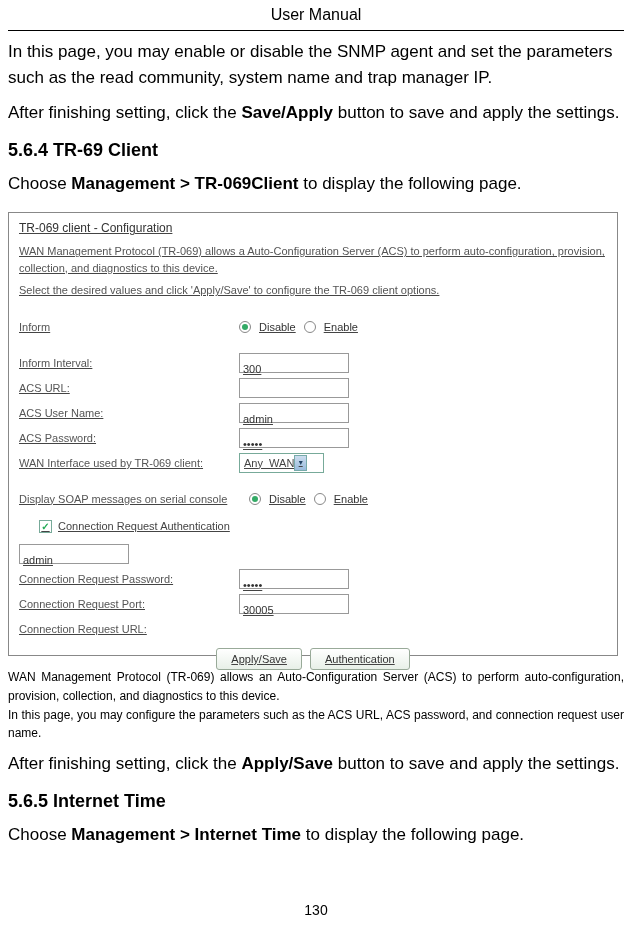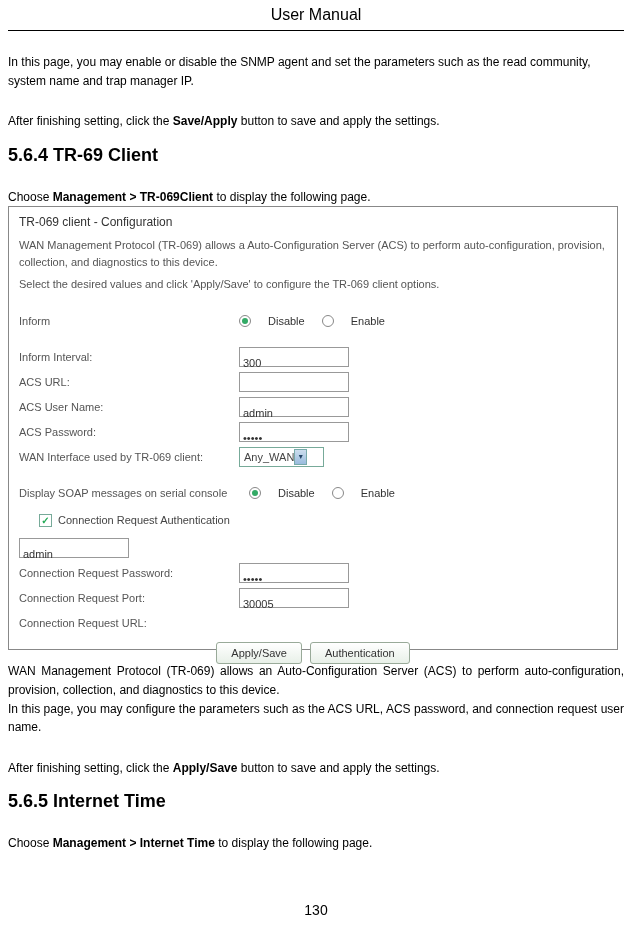--- a/index.html
+++ b/index.html
@@ -12,23 +12,23 @@
       padding: 0 8px;
       position: relative;
     }
     .header {
       text-align: center;
       font-size: 16px;
       padding: 6px 0 6px 0;
       border-bottom: 1px solid #000;
     }
     .body-text {
-      font-size: 12px;
+      font-size: 17px;
       line-height: 1.55;
-      margin-top: 22px;
+      margin-top: 8px;
     }
     .body-text-justify {
       font-size: 12px;
       line-height: 1.55;
       text-align: justify;
     }
     .section-heading {
       font-size: 18px;
       font-weight: bold;
       margin: 14px 0 10px 0;
@@ -36,26 +36,27 @@
     .section-heading-2 {
       font-size: 18px;
       font-weight: bold;
       margin: 14px 0 10px 0;
     }
     .bold { font-weight: bold; }
     .screenshot {
       border: 1px solid #888;
       width: 610px;
       height: 444px;
-      margin: 0 0 12px 0;
+      margin: 15px 0 12px 0;
       font-family: Tahoma, Arial, sans-serif;
       font-size: 11px;
       color: #444;
       position: relative;
       padding: 6px 10px;
+      text-decoration: underline;
     }
     .shot-title {
       font-size: 12px;
       color: #333;
       margin-bottom: 8px;
       padding-top: 2px;
     }
     .shot-desc {
       font-size: 11px;
       color: #555;
@@ -69,21 +70,21 @@
       height: 22px;
     }
     .form-label {
       width: 220px;
       color: #555;
       font-size: 11px;
     }
     .form-control {
       display: flex;
       align-items: center;
-      gap: 17px;
+      gap: 8px;
     }
     .radio-dot {
       width: 12px; height: 12px; border: 1px solid #888; border-radius: 50%;
       display: inline-flex; align-items: center; justify-content: center;
       background: #fff;
     }
     .radio-dot.checked::after {
       content: ""; width: 6px; height: 6px; background: #3a6; border-radius: 50%;
     }
     .radio-label { font-size: 11px; color: #333; }

